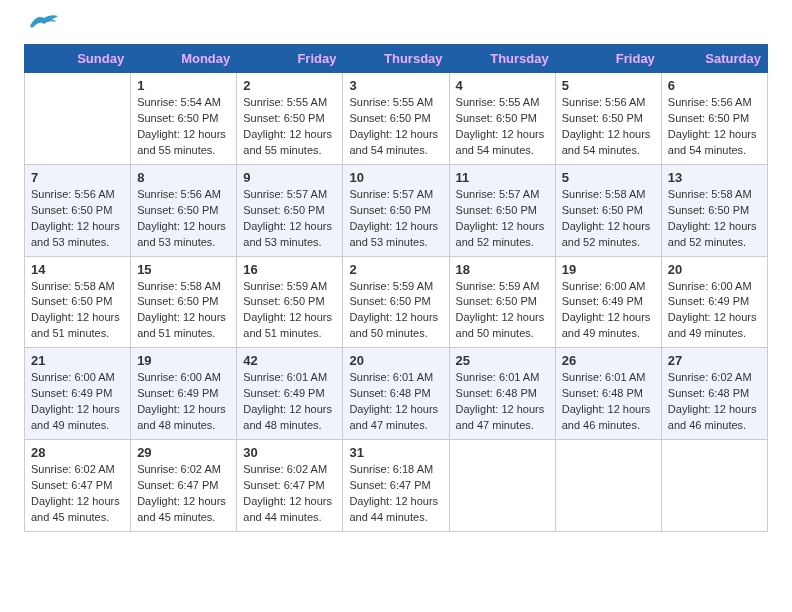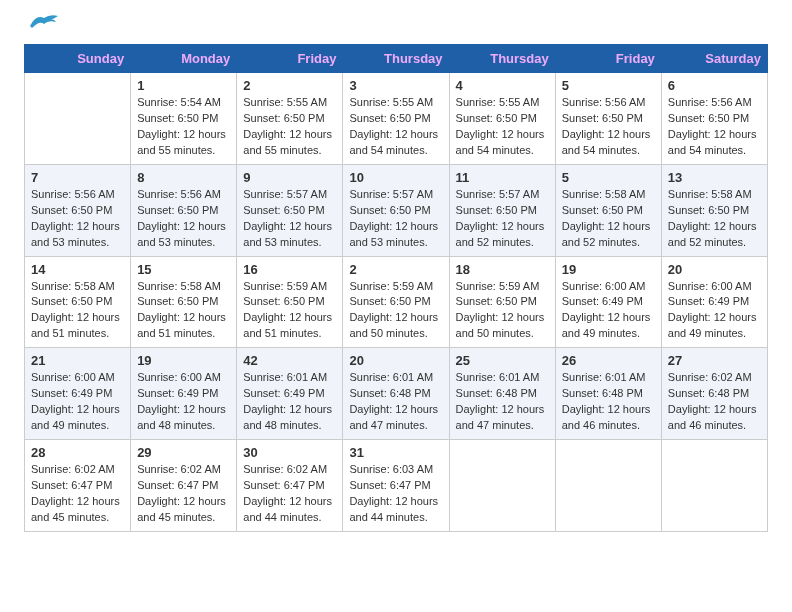--- a/index.html
+++ b/index.html
@@ -401,21 +401,21 @@
             <div class="day-num">30</div>
             <div class="sun-info" style="white-space: pre-line;">Sunrise: 6:02 AM
 Sunset: 6:47 PM
 Daylight: 12 hours
 and 44 minutes.</div>
           </div>
         </td>
         <td>
           <div class="cell-content">
             <div class="day-num">31</div>
-            <div class="sun-info" style="white-space: pre-line;">Sunrise: 6:03 AM
+            <div class="sun-info" style="white-space: pre-line;">Sunrise: 6:18 AM
 Sunset: 6:47 PM
 Daylight: 12 hours
 and 44 minutes.</div>
           </div>
         </td>
         <td class="empty"></td>
         <td class="empty"></td>
         <td class="empty"></td>
       </tr>
     </tbody>

